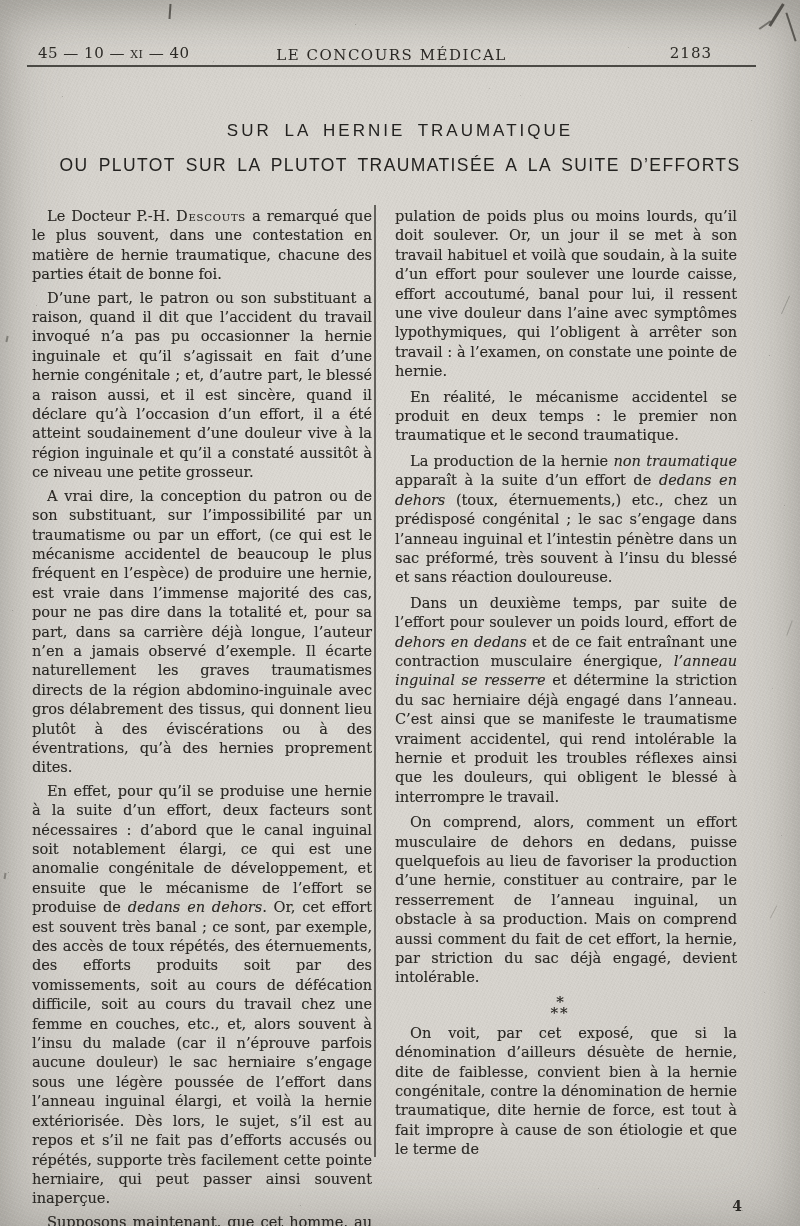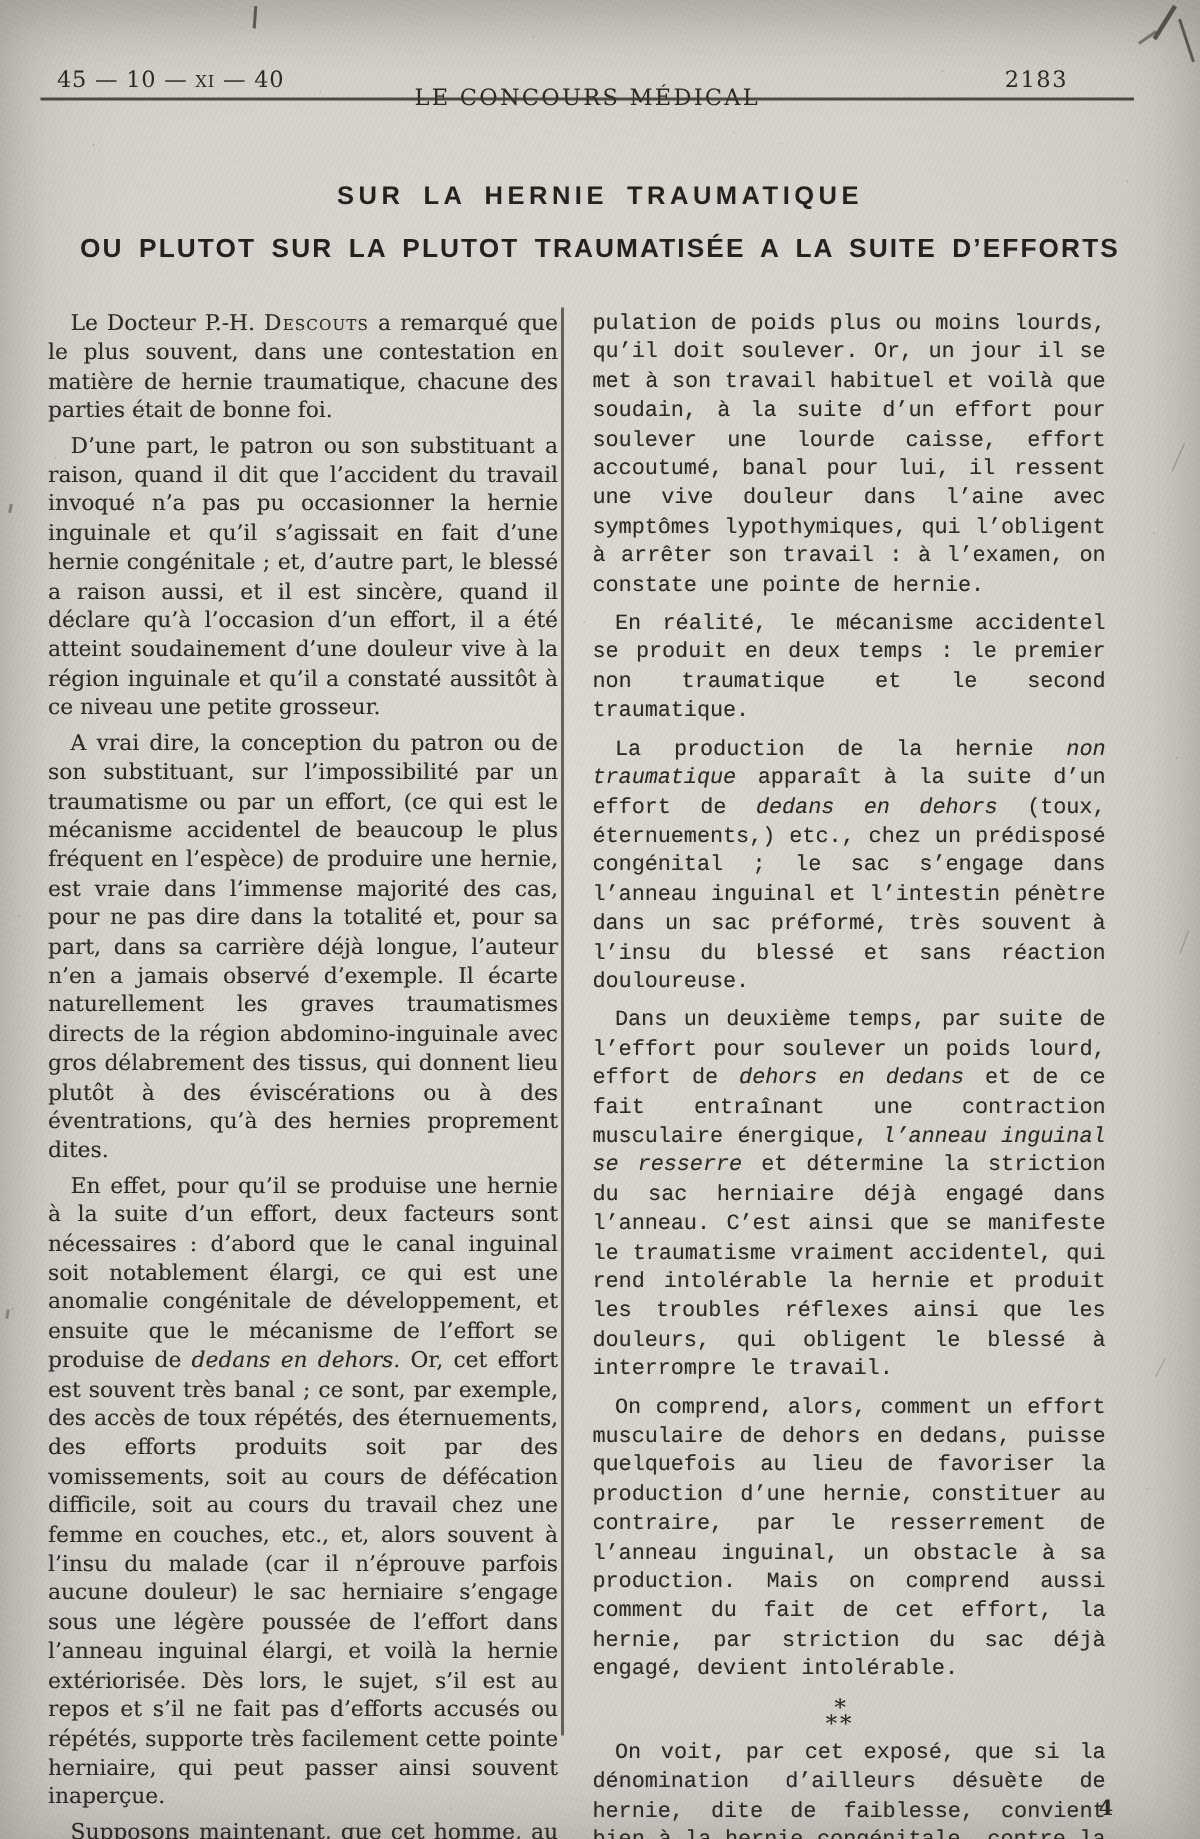--- a/index.html
+++ b/index.html
@@ -39,38 +39,38 @@
   .a-corner3{right:34px;top:18px;width:2px;height:14px;opacity:.6;transform:rotate(55deg);}
   .a-slash1{right:14px;top:295px;width:1px;height:20px;opacity:.3;transform:rotate(24deg);}
   .a-slash2{right:10px;top:620px;width:1px;height:16px;opacity:.25;transform:rotate(20deg);}
   .a-slash3{right:26px;top:905px;width:1px;height:14px;opacity:.22;transform:rotate(28deg);}
   .a-quote1{left:6px;top:336px;width:2px;height:6px;opacity:.5;transform:rotate(12deg);}
   .a-quote2{left:4px;top:873px;width:2px;height:6px;opacity:.45;transform:rotate(10deg);}
 
   
   .page-header{position:absolute;top:44px;left:27px;right:44px;height:20px;font-size:15px;}
   .issue-code{position:absolute;left:11px;top:0;font-variant:small-caps;letter-spacing:.5px;}
-  .journal-title{position:absolute;left:0;right:0;top:12px;text-align:center;letter-spacing:1.5px;}
+  .journal-title{position:absolute;left:0;right:0;top:2px;text-align:center;letter-spacing:1.5px;}
   .page-number{position:absolute;right:44px;top:0;letter-spacing:1px;}
   .header-rule{position:absolute;top:65px;left:27px;width:729px;height:2px;background:#34322e;opacity:.85;}
 
   
   .article-title{position:absolute;top:121px;left:0;width:800px;text-align:center;
-    font-family:"Liberation Sans", sans-serif;font-weight:700;color:#232220;}
+    font-family:"Liberation Sans", sans-serif;font-weight:400;color:#232220;}
   .title-line1{font-size:17px;letter-spacing:3px;word-spacing:5px;}
   .title-line2{margin-top:14px;font-size:17.5px;letter-spacing:1.4px;word-spacing:4px;}
 
   
   .col{position:absolute;top:207px;font-size:14.5px;line-height:19.4px;text-align:justify;
     text-shadow:.2px .2px 0 rgba(43,41,37,.35);}
   .col-left{left:20px;width:352px;}
   .col-right{left:383px;width:354px;}
   .column-divider{position:absolute;left:374px;top:205px;width:2px;height:952px;background:#3b3934;opacity:.75;}
   .para{margin:0 0 4px 12px;text-indent:15px;}
-  .col-right .para{margin-bottom:6px;font-family:Liberation Mono, monospace;}
+  .col-right .para{margin-bottom:6px;}
   .para.noindent{text-indent:0;}
   .italic{font-style:italic;}
   .smallcaps{font-variant:small-caps;letter-spacing:.8px;}
   .asterism{text-align:center;margin:9px 0 5px 0;line-height:11px;font-size:15px;letter-spacing:0;}
   .asterism .ast-b{letter-spacing:2px;}
   .signature-mark{position:absolute;right:58px;top:1198px;font-size:14px;font-weight:700;}
 </style>
 </head>
 <body>
 

